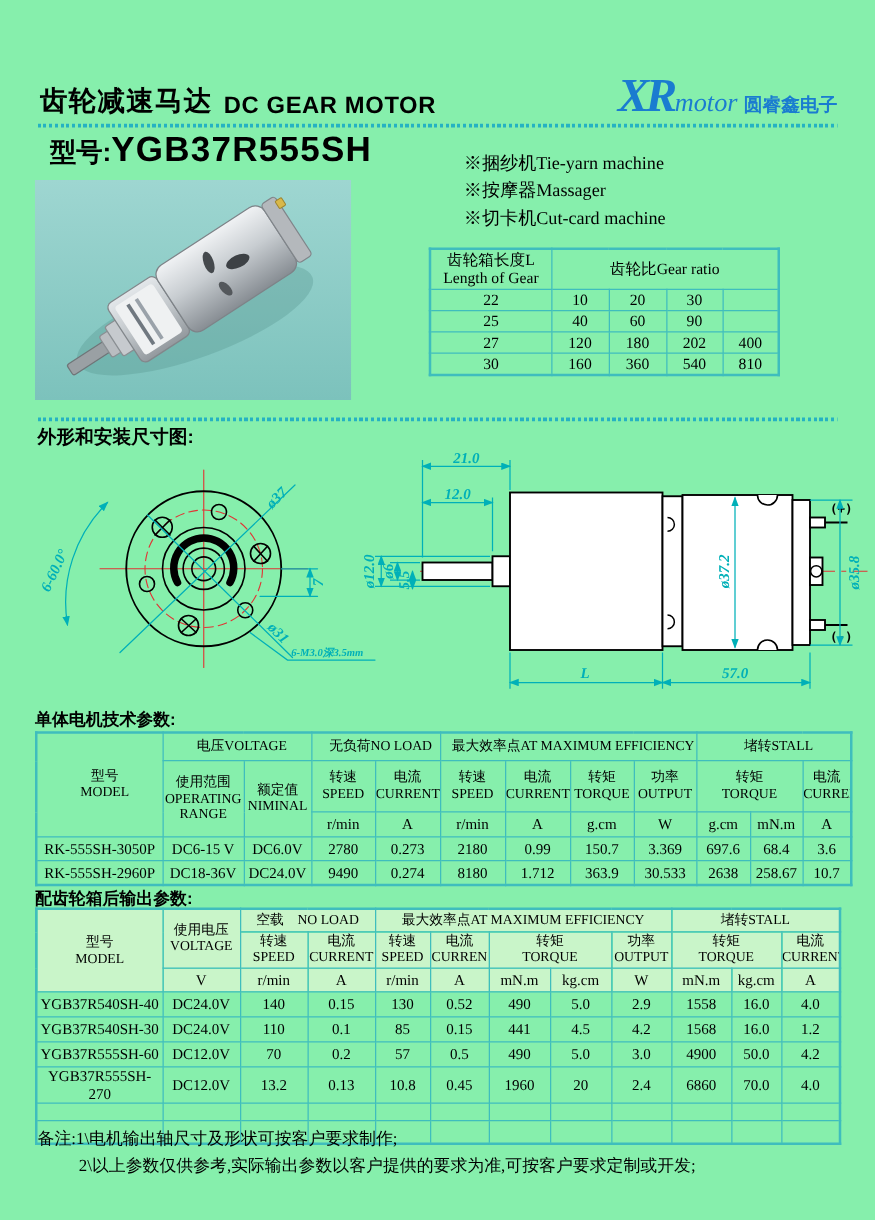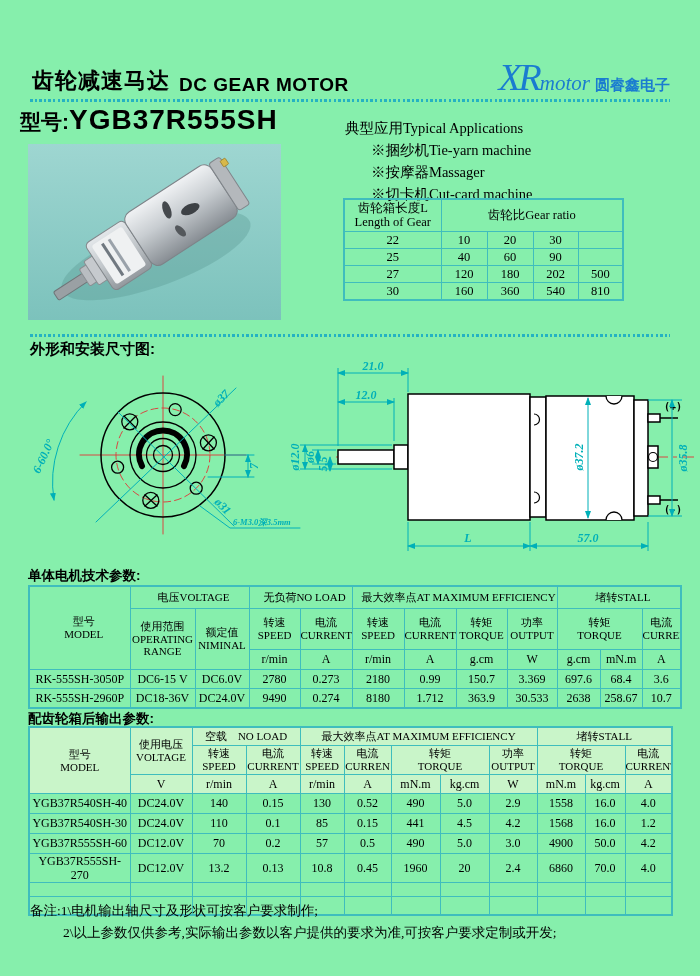--- a/index.html
+++ b/index.html
@@ -3,30 +3,30 @@
 <meta charset="utf-8">
 <style>
   html,body{margin:0;padding:0;background:#fff;}
   .page{position:relative;width:700px;height:976px;background:#86efac;overflow:hidden;
         font-family:"Liberation Sans","DejaVu Sans",sans-serif;color:#000;}
   
   .hdr{position:absolute;left:32px;top:58px;right:30px;display:flex;align-items:flex-end;}
   .t-cn{font-size:22px;font-weight:bold;letter-spacing:1px;}
   .t-en{font-size:19px;font-weight:bold;margin-left:9px;letter-spacing:.5px;}
   .logo{margin-left:auto;display:flex;align-items:baseline;white-space:nowrap;}
-  .xr{font-family:"Liberation Serif","DejaVu Serif",serif;font-style:italic;font-weight:normal;
+  .xr{font-family:"Liberation Serif","DejaVu Serif",serif;font-style:italic;font-weight:bold;
       font-size:38px;color:#1a7cd0;letter-spacing:-3px;line-height:1;}
   .mot{font-family:"Liberation Serif","DejaVu Serif",serif;font-style:italic;font-size:21px;
       color:#1a7cd0;margin-left:1px;}
   .cmp{font-size:15px;font-weight:bold;color:#1a7cd0;margin-left:5px;}
   .dots{position:absolute;left:30px;right:30px;height:3px;
         background:repeating-linear-gradient(90deg,#25b2c2 0 2.5px,transparent 2.5px 4.6px);}
   .d1{top:99px;} .d2{top:334px;}
   
-  .model{position:absolute;left:20px;top:104px;display:flex;align-items:baseline;}
+  .model{position:absolute;left:40px;top:104px;display:flex;align-items:baseline;}
   .m-lbl{font-size:21px;font-weight:bold;}
   .m-val{font-size:28px;font-weight:bold;letter-spacing:1px;}
   
   .photo{position:absolute;left:28px;top:144px;width:253px;height:176px;}
   
   .apps{position:absolute;left:345px;top:119px;font-family:"Liberation Serif","DejaVu Serif",serif;}
   .apps-title{font-size:14.5px;}
   .apps ul{list-style:none;margin:3px 0 0 0;padding:0 0 0 26px;}
   .apps li{font-size:14.5px;line-height:18px;margin-bottom:4px;}
   
@@ -123,21 +123,20 @@
         <ellipse cx="22" cy="-12" rx="4" ry="9" fill="#45494d" transform="rotate(14 22 -12)"></ellipse>
         <ellipse cx="42" cy="0" rx="10" ry="5" fill="#3d4145" transform="rotate(8 42 0)"></ellipse>
         <ellipse cx="22" cy="13" rx="3.5" ry="7" fill="#54585c" transform="rotate(-12 22 13)"></ellipse>
         <rect x="82" y="-28" width="13" height="56" rx="3" fill="#b4b8bc" stroke="#80858a" stroke-width="1"></rect>
         <rect x="93" y="-24" width="6" height="7" rx="1" fill="#d8b84a" stroke="#9c8430" stroke-width="0.8"></rect>
       </g>
     </svg>
   </div>
 
   <div class="apps">
-    <div class="apps-title">典型应用Typical Applications</div>
     <ul>
       <li>※捆纱机Tie-yarn machine</li>
       <li>※按摩器Massager</li>
       <li>※切卡机Cut-card machine</li>
     </ul>
   </div>
 
   <table class="gear">
     <colgroup>
         <col style="width:97px">
@@ -164,21 +163,21 @@
       <td>40</td>
       <td>60</td>
       <td>90</td>
       <td></td>
     </tr>
     <tr class="drow">
       <td>27</td>
       <td>120</td>
       <td>180</td>
       <td>202</td>
-      <td>500</td>
+      <td>400</td>
     </tr>
     <tr class="drow">
       <td>30</td>
       <td>160</td>
       <td>360</td>
       <td>540</td>
       <td>810</td>
     </tr>
   </tbody>
     </table>

